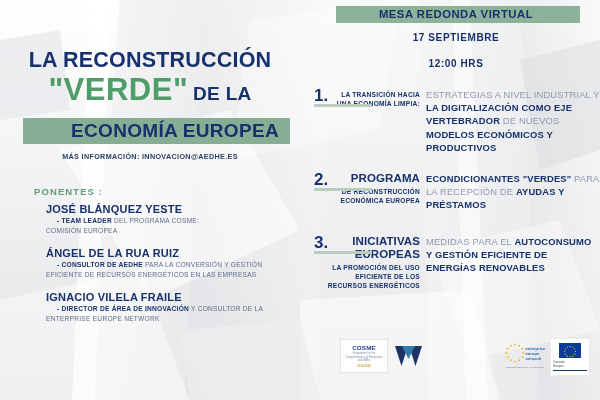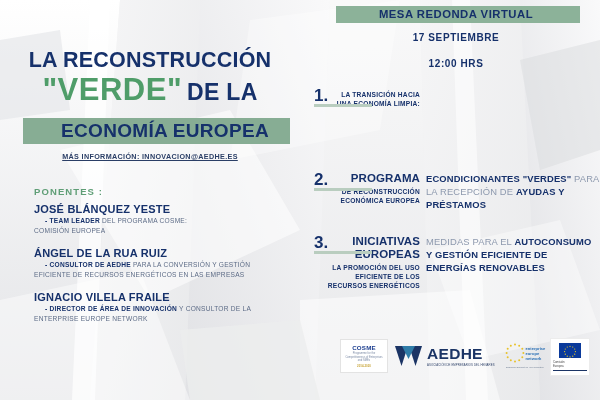--- a/index.html
+++ b/index.html
@@ -25,42 +25,42 @@
     color:#16316b;font-weight:bold;font-size:21.5px;letter-spacing:.2px;
     line-height:24px;white-space:nowrap;
   }
   .t-line2{
     line-height:32px;margin-top:2px;white-space:nowrap;
   }
   .t-verde{
     color:#4f9d69;font-weight:bold;font-size:31px;letter-spacing:.5px;
   }
   .t-dela{
-    color:#16316b;font-weight:bold;font-size:23px;letter-spacing:.3px;margin-left:5px;
+    color:#16316b;font-weight:bold;font-size:19px;letter-spacing:.3px;margin-left:5px;
   }
   .greenband{
     position:absolute;left:23px;top:118px;width:267px;height:26px;
     background:#87ad94;
   }
   .t-line3{
-    position:absolute;left:23px;top:118px;width:284px;height:26px;
+    position:absolute;left:33px;top:118px;width:284px;height:26px;
     display:flex;align-items:center;justify-content:center;
     color:#16316b;font-weight:bold;font-size:19px;letter-spacing:.3px;
   }
   .moreinfo{
     position:absolute;left:0;top:152px;width:300px;text-align:center;
-    color:#2a3e66;font-size:7.2px;font-weight:bold;letter-spacing:.35px;text-decoration:underline;
+    color:#2a3e66;font-size:7.2px;font-weight:bold;letter-spacing:.35px;
   }
 
   .ponentes{
     position:absolute;left:34px;top:186px;
     color:#5f9e76;font-size:9.5px;font-weight:bold;letter-spacing:1.1px;
   }
   .speakers{position:absolute;left:34px;top:202px;width:255px;}
-  .spk{margin-bottom:11px;}
+  .spk{margin-bottom:11px;margin-left:12px;}
   .spk-name{
     color:#16316b;font-weight:bold;font-size:11px;letter-spacing:.2px;
     line-height:14px;
   }
   .spk-role{
     font-size:6.6px;line-height:9.6px;color:#5c6b86;letter-spacing:.25px;
     padding-left:11px;
   }
   .spk-role b{color:#16316b;font-weight:bold;}
   .spk-role .l2{display:block;padding-left:0;margin-left:-11px;}
@@ -232,20 +232,21 @@
       <div class="mesa-txt">MESA REDONDA VIRTUAL</div>
       <div class="date">17 SEPTIEMBRE</div>
       <div class="date" style="margin-top:11px">12:00 HRS</div>
     </div>
 
     <div class="item" style="top:88px;">
       <div class="num">1.</div>
       <div class="col-head">
         <div class="head-sub">LA TRANSICIÓN HACIA UNA ECONOMÍA LIMPIA:</div>
       </div>
+      <div class="col-body"><span>ESTRATEGIAS A NIVEL INDUSTRIAL Y </span><b>LA DIGITALIZACIÓN COMO EJE VERTEBRADOR</b><span> DE NUEVOS </span><b>MODELOS ECONÓMICOS Y PRODUCTIVOS</b></div>
     </div>
     <div class="rule" style="left:14px;top:104px;width:58px;"></div>
 
     <div class="item" style="top:172px;">
       <div class="num">2.</div>
       <div class="col-head">
         <div class="head-main">PROGRAMA</div>
         <div class="head-sub">DE RECONSTRUCCIÓN ECONÓMICA EUROPEA</div>
       </div>
       <div class="col-body"><span></span><b>ECONDICIONANTES "VERDES"</b><span> PARA LA RECEPCIÓN DE </span><b>AYUDAS Y PRÉSTAMOS</b></div>
@@ -272,24 +273,20 @@
       <div class="cosme-y">2014-2020</div>
     </div>
 
     <div class="logo aedhe">
       <div class="aedhe-mark">
         <svg viewBox="0 0 30 22" width="30" height="22" aria-hidden="true">
           <polygon points="0,1 13,1 6.5,21" fill="#1b3465"></polygon>
           <polygon points="14,1 27,1 20.5,21" fill="#1b3465"></polygon>
           <polygon points="7,1 20,1 13.5,14" fill="#2f7ca8"></polygon>
         </svg>
-      </div>
-      <div class="aedhe-txt">
-        <div class="aedhe-name">AEDHE</div>
-        <div class="aedhe-sub">ASOCIACIÓN DE EMPRESARIOS DEL HENARES</div>
       </div>
     </div>
 
     <div class="logo een">
       <div class="een-row">
         <div class="een-stars">
           <svg viewBox="0 0 20 20" width="20" height="20" aria-hidden="true">
             <g fill="#e8c22a">
               <circle cx="10" cy="1.6" r="1"></circle>
                 <circle cx="14.2" cy="2.7" r="1"></circle>

